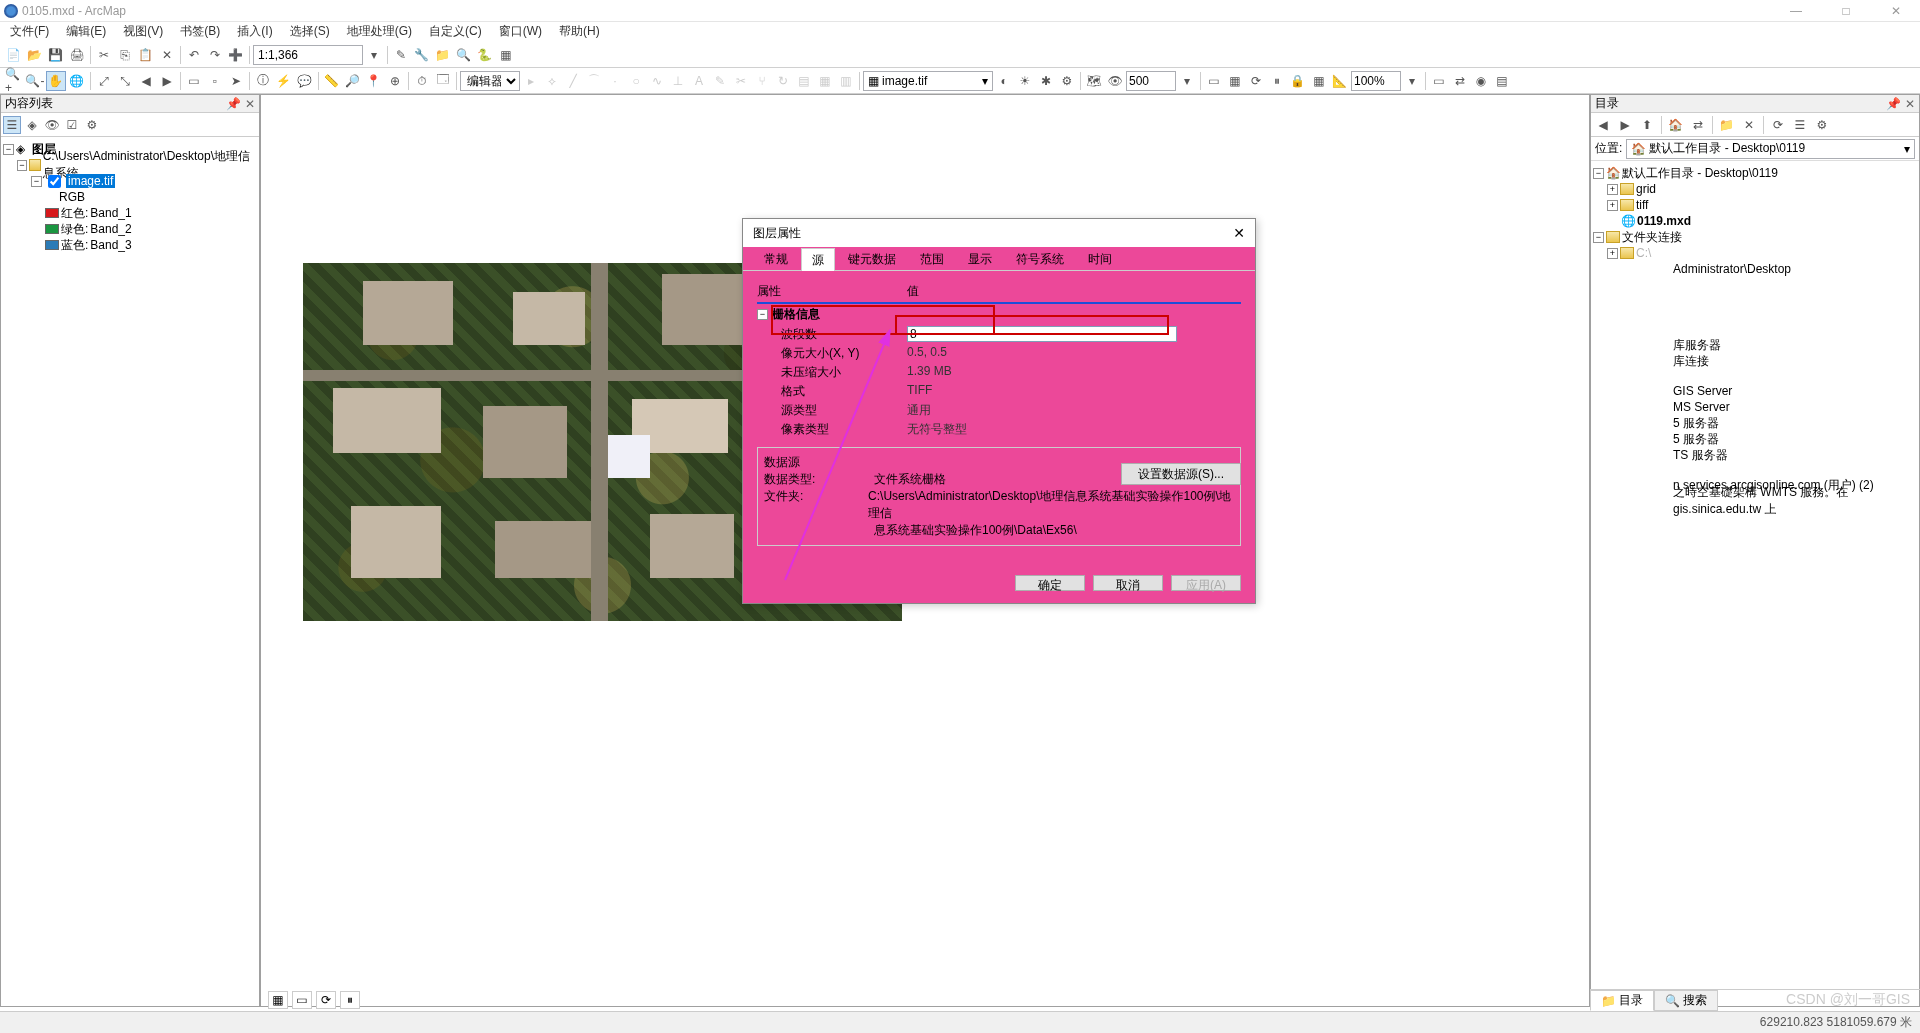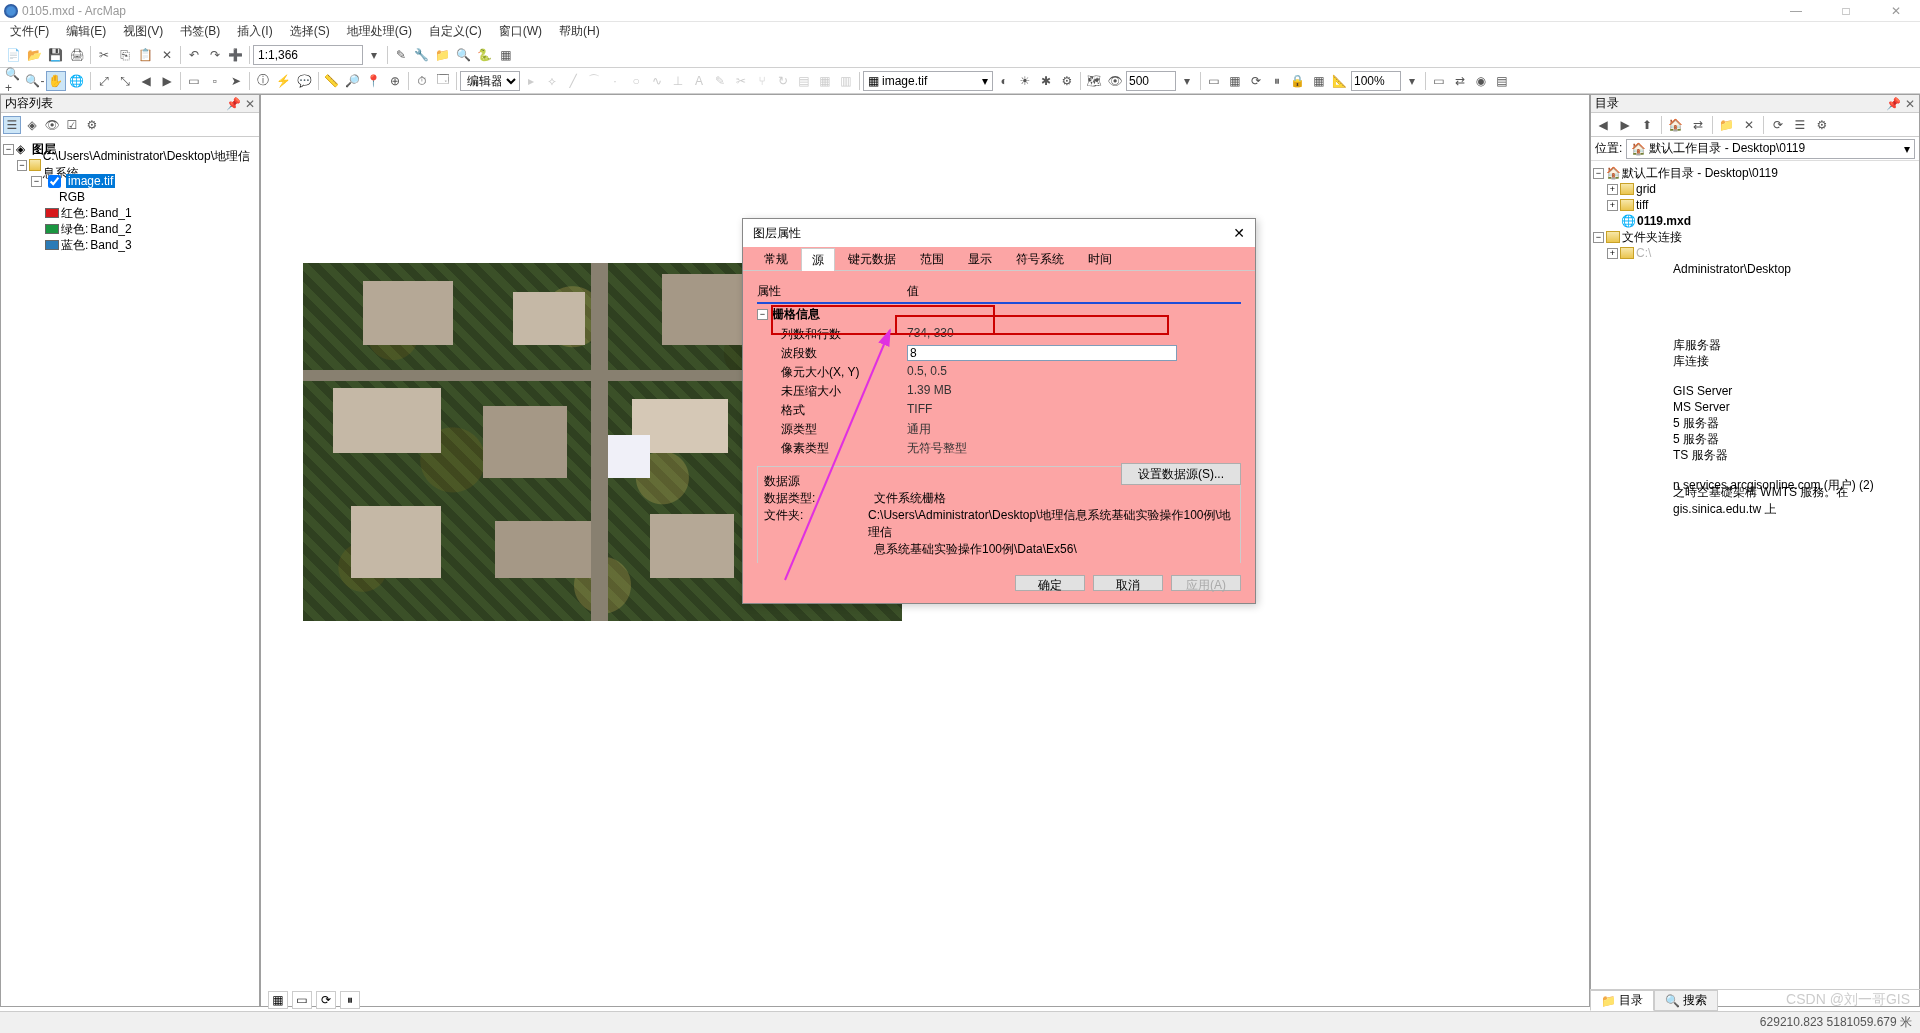--- a/index.html
+++ b/index.html
@@ -41,21 +41,21 @@
 .cat-tools{height:24px;border-bottom:1px solid #ccc;display:flex;align-items:center;padding:0 2px;gap:2px;}
 .loc-row{height:24px;display:flex;align-items:center;padding:0 4px;gap:4px;border-bottom:1px solid #ddd;}
 .loc-input{flex:1;height:20px;border:1px solid #abadb3;display:flex;align-items:center;padding:0 4px;gap:4px;}
 .statusbar{position:absolute;bottom:0;left:0;right:0;height:22px;background:#f0f0f0;border-top:1px solid #ccc;display:flex;align-items:center;padding:0 8px;}
 .statusbar .right{margin-left:auto;color:#555;}
 .view-tabs{position:absolute;bottom:22px;left:260px;height:22px;display:flex;align-items:center;gap:4px;padding:0 8px;}
 .view-tabs .vt{width:20px;height:18px;border:1px solid #ccc;background:#fff;display:flex;align-items:center;justify-content:center;}
 .cat-tabs{position:absolute;bottom:22px;right:0;width:330px;height:22px;display:flex;border-top:1px solid #ccc;}
 .cat-tabs .ct{padding:2px 10px;border:1px solid #ccc;background:#f0f0f0;display:flex;align-items:center;gap:4px;}
 .cat-tabs .ct.active{background:#fff;border-bottom:1px solid #fff;}
-.dialog{position:absolute;left:742px;top:218px;width:514px;height:386px;background:#fca5a5;border:1px solid #888;box-shadow:2px 2px 8px rgba(0,0,0,0.2);display:flex;flex-direction:column;}
+.dialog{position:absolute;left:742px;top:218px;width:514px;height:386px;background:#ec4899;border:1px solid #888;box-shadow:2px 2px 8px rgba(0,0,0,0.2);display:flex;flex-direction:column;}
 .dlg-title{height:28px;display:flex;align-items:center;padding:0 10px;background:#fff;}
 .dlg-title .x{margin-left:auto;font-size:14px;cursor:pointer;}
 .dlg-tabs{height:24px;display:flex;padding:0 10px;gap:2px;border-bottom:1px solid #ccc;}
 .dlg-tabs .dt{padding:3px 10px;border:1px solid transparent;border-bottom:none;}
 .dlg-tabs .dt.active{background:#fff;border-color:#ccc;position:relative;top:1px;}
 .dlg-body{flex:1;padding:10px 14px;overflow:auto;position:relative;}
 .props-header{display:flex;font-weight:normal;border-bottom:2px solid #1d4ed8;padding:2px 0;}
 .props-header .ph1{width:150px;}
 .prop-row{display:flex;padding:1px 0;}
 .prop-row .pk{width:150px;padding-left:24px;}
@@ -427,24 +427,20 @@
   <div class="dlg-body">
     <div class="props-header">
       <div class="ph1">属性</div>
       <div>值</div>
     </div>
     <div class="prop-group">
       <span class="expander">−</span>
       <b>栅格信息</b>
     </div>
     <div class="prop-row">
-        <div class="pk">列数和行数</div>
-        <div class="pv">734, 330</div>
-      </div>
-    <div class="prop-row">
         <div class="pk">波段数</div>
         <div class="pv"><input class="sel-input" value="8" style=""></div>
       </div>
     <div class="prop-row">
         <div class="pk">像元大小(X, Y)</div>
         <div class="pv">0.5, 0.5</div>
       </div>
     <div class="prop-row">
         <div class="pk">未压缩大小</div>
         <div class="pv">1.39 MB</div>

